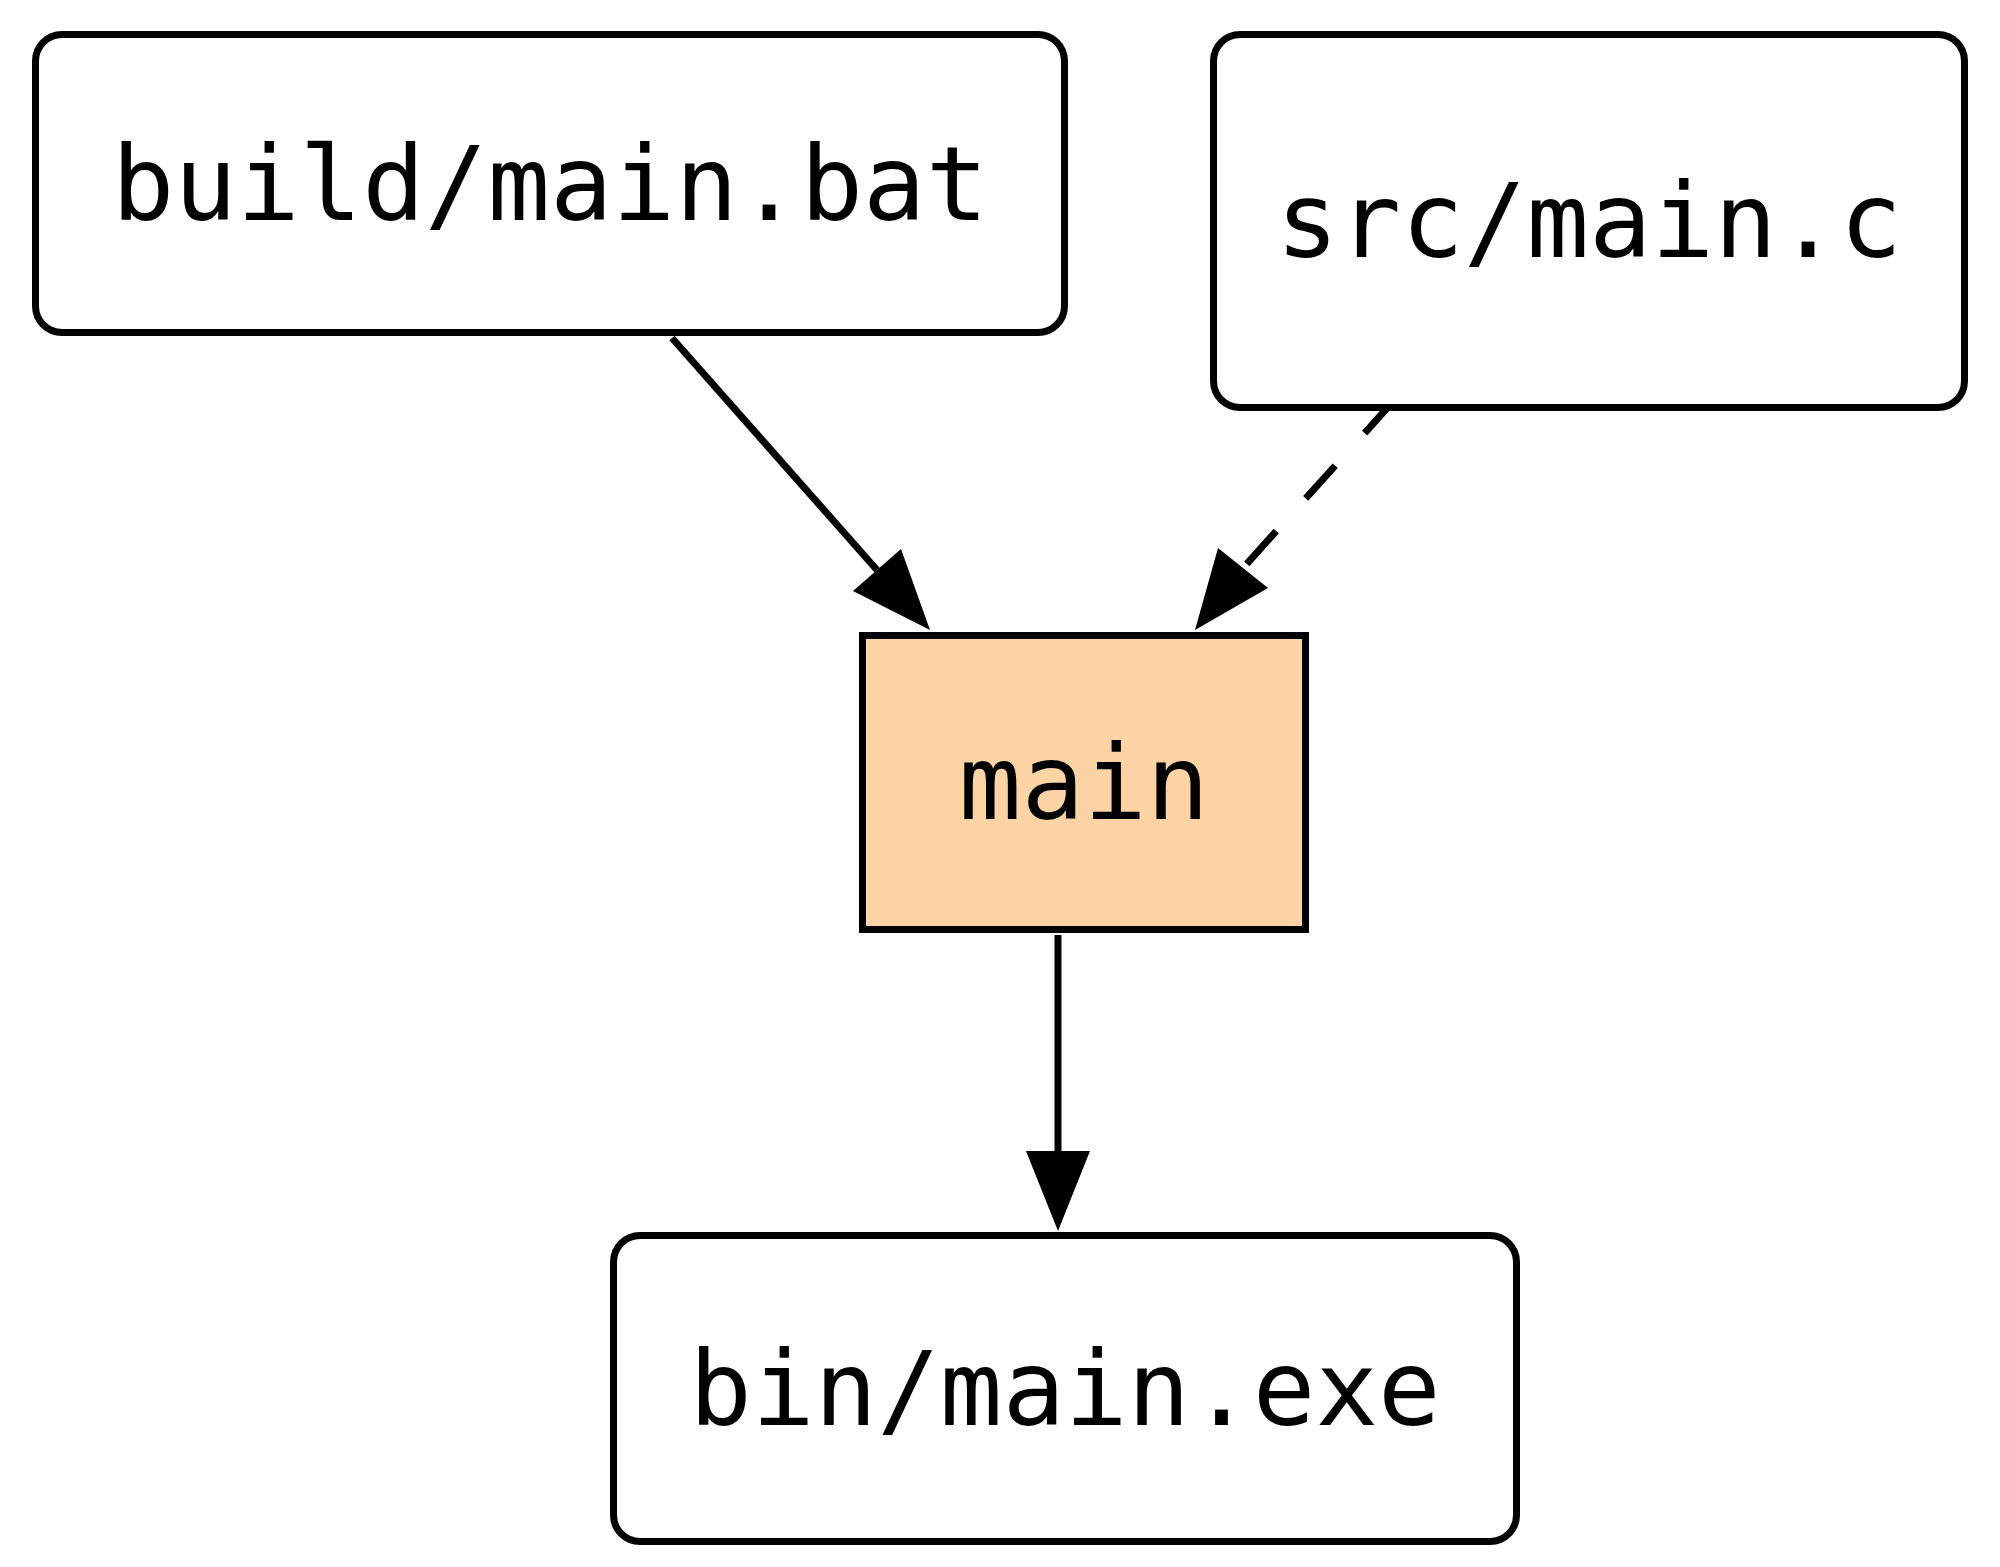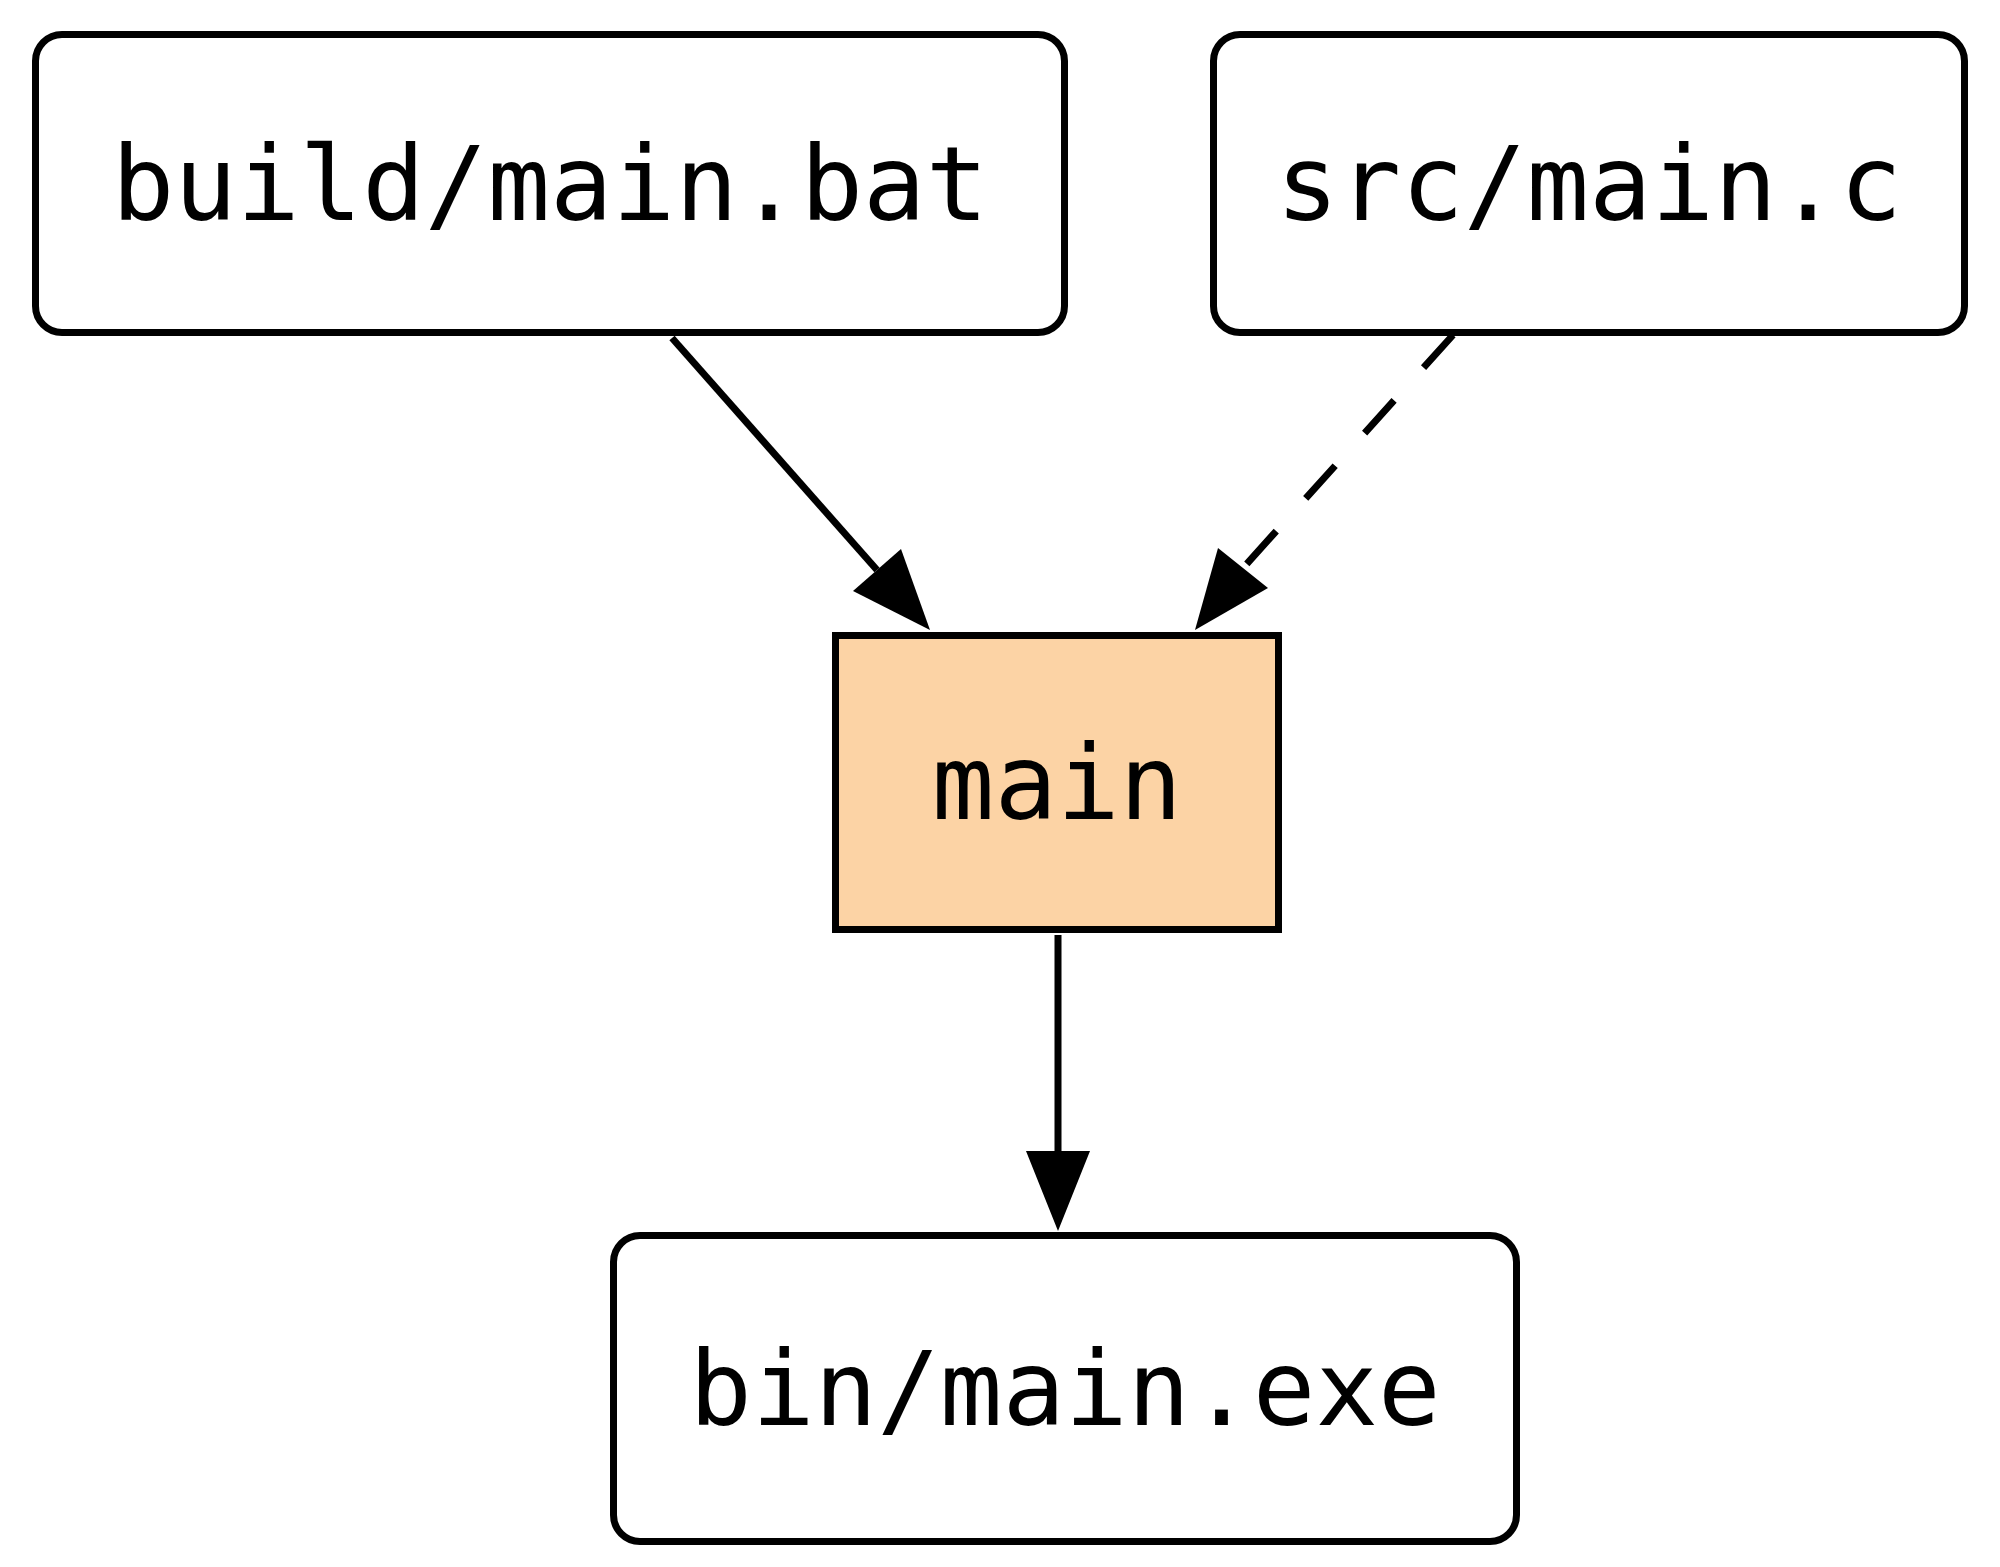--- a/index.html
+++ b/index.html
@@ -35,23 +35,24 @@
     font-size: 104px;
     line-height: 1;
     white-space: nowrap;
   }
   .node--rounded {
     border-radius: 30px;
   }
   .node--task {
     background: #fcd3a5;
     border-radius: 0;
+    margin-left: 27px;
   }
   #node-build { left: 32px;   top: 31px;   width: 1036px; height: 305px; }
-  #node-src   { left: 1210px; top: 31px;   width: 758px;  height: 305px; }
+  #node-src   { left: 1210px; top: 31px;   width: 758px;  height: 380px; }
   #node-main  { left: 832px;  top: 632px;  width: 450px;  height: 301px; }
   #node-bin   { left: 610px;  top: 1232px; width: 910px;  height: 313px; }
 
   .edge-line {
     stroke: #000000;
     stroke-width: 7;
     fill: none;
   }
   .edge-line--dashed {
     stroke-dasharray: 44 44;

